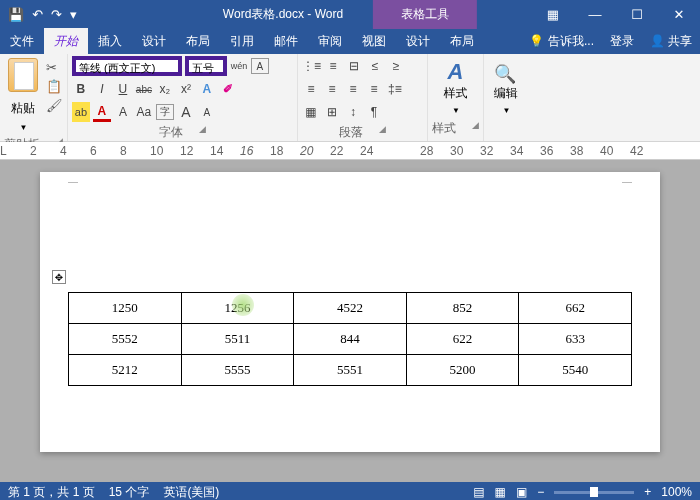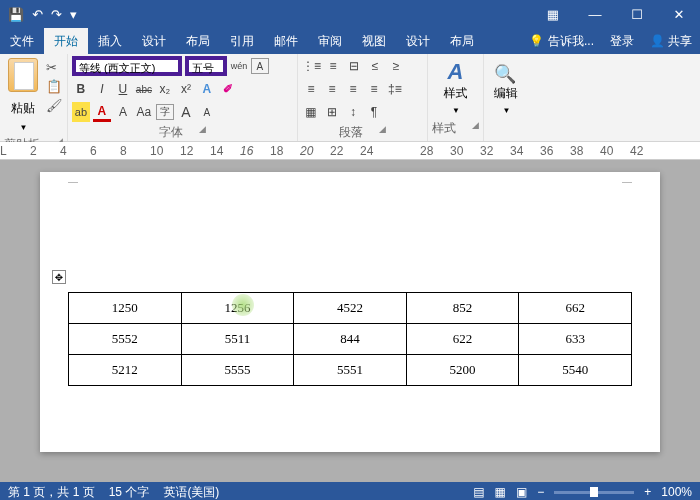--- a/index.html
+++ b/index.html
@@ -7,21 +7,21 @@
 .titlebar{height:28px;background:#2b579a;color:#fff;display:flex;align-items:center;position:relative;}
 .qat{display:flex;align-items:center;gap:8px;padding:0 8px;}
 .qat span{font-size:13px;}
 .titlecenter{position:absolute;left:50%;transform:translateX(-50%);display:flex;align-items:center;gap:30px;}
 .doctitle{color:#fff;}
 .contexttab{background:#7b4fa0;color:#fff;padding:6px 28px;font-size:12px;}
 .winbtns{margin-left:auto;display:flex;}
 .winbtns div{width:42px;height:28px;display:flex;align-items:center;justify-content:center;font-size:13px;cursor:default;}
 .tabs{height:26px;background:#2b579a;display:flex;align-items:stretch;color:#fff;}
 .tabs .tab{padding:5px 10px;cursor:default;font-size:12px;}
-.tabs .tab.active{background:#f3f3f3;color:#0369a1;}
+.tabs .tab.active{background:#f3f3f3;color:#6d28d9;font-style:italic;}
 .tabs .r{margin-left:auto;display:flex;align-items:center;}
 .tabs .r .tab{padding:5px 8px;}
 .share{display:flex;align-items:center;gap:3px;padding:0 8px;}
 .ribbon{height:88px;background:#f3f3f3;border-bottom:1px solid #d4d4d4;display:flex;}
 .group{border-right:1px solid #e1e1e1;display:flex;flex-direction:column;padding:2px 4px;position:relative;}
 .glabel{font-size:11px;color:#666;text-align:center;padding:2px 0;margin-top:auto;display:flex;justify-content:center;align-items:flex-start;gap:16px;}
 .launcher{font-size:9px;color:#888;}
 .gbody{flex:1;display:flex;align-items:flex-start;gap:4px;}
 .paste{display:flex;flex-direction:column;align-items:center;padding:2px 4px;gap:6px;}
 .paste-icon{width:30px;height:34px;background:linear-gradient(#f9d9a8,#f2b95a);border:1px solid #d4a050;border-radius:3px;position:relative;margin-bottom:2px;}
@@ -51,20 +51,24 @@
 </head>
 <body>
 
 <div class="titlebar">
   <div class="qat">
     <span>💾</span>
     <span>↶</span>
     <span>↷</span>
     <span>▾</span>
   </div>
+  <div class="titlecenter">
+    <span class="doctitle">Word表格.docx - Word</span>
+    <span class="contexttab">表格工具</span>
+  </div>
   <div class="winbtns">
     <div>▦</div>
     <div>—</div>
     <div>☐</div>
     <div>✕</div>
   </div>
 </div>
 
 <div class="tabs">
   <div class="tab">文件</div>

